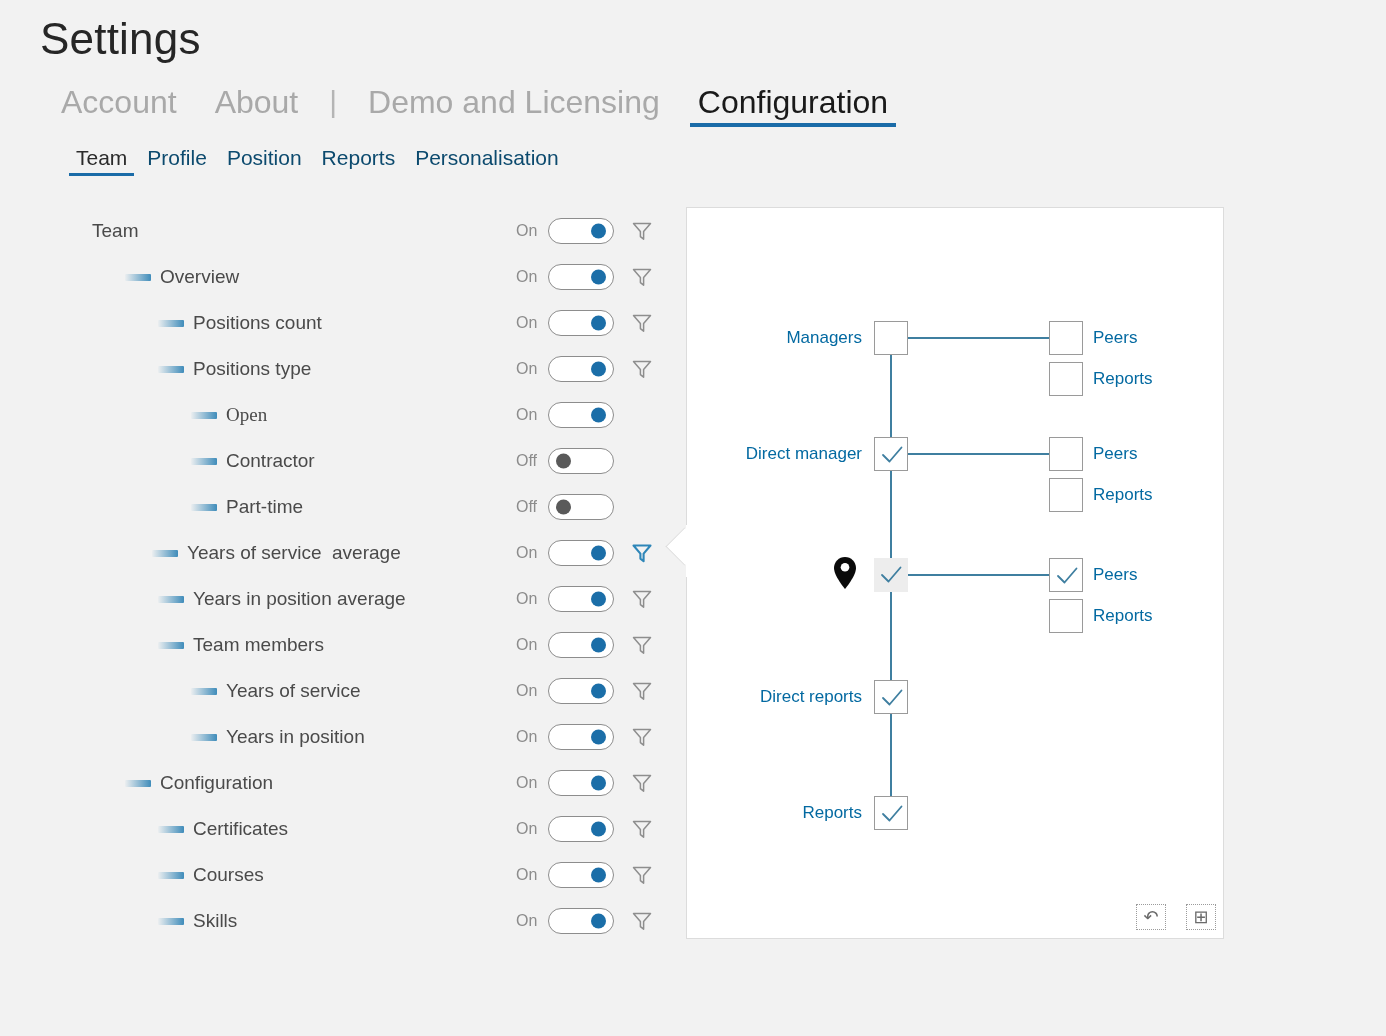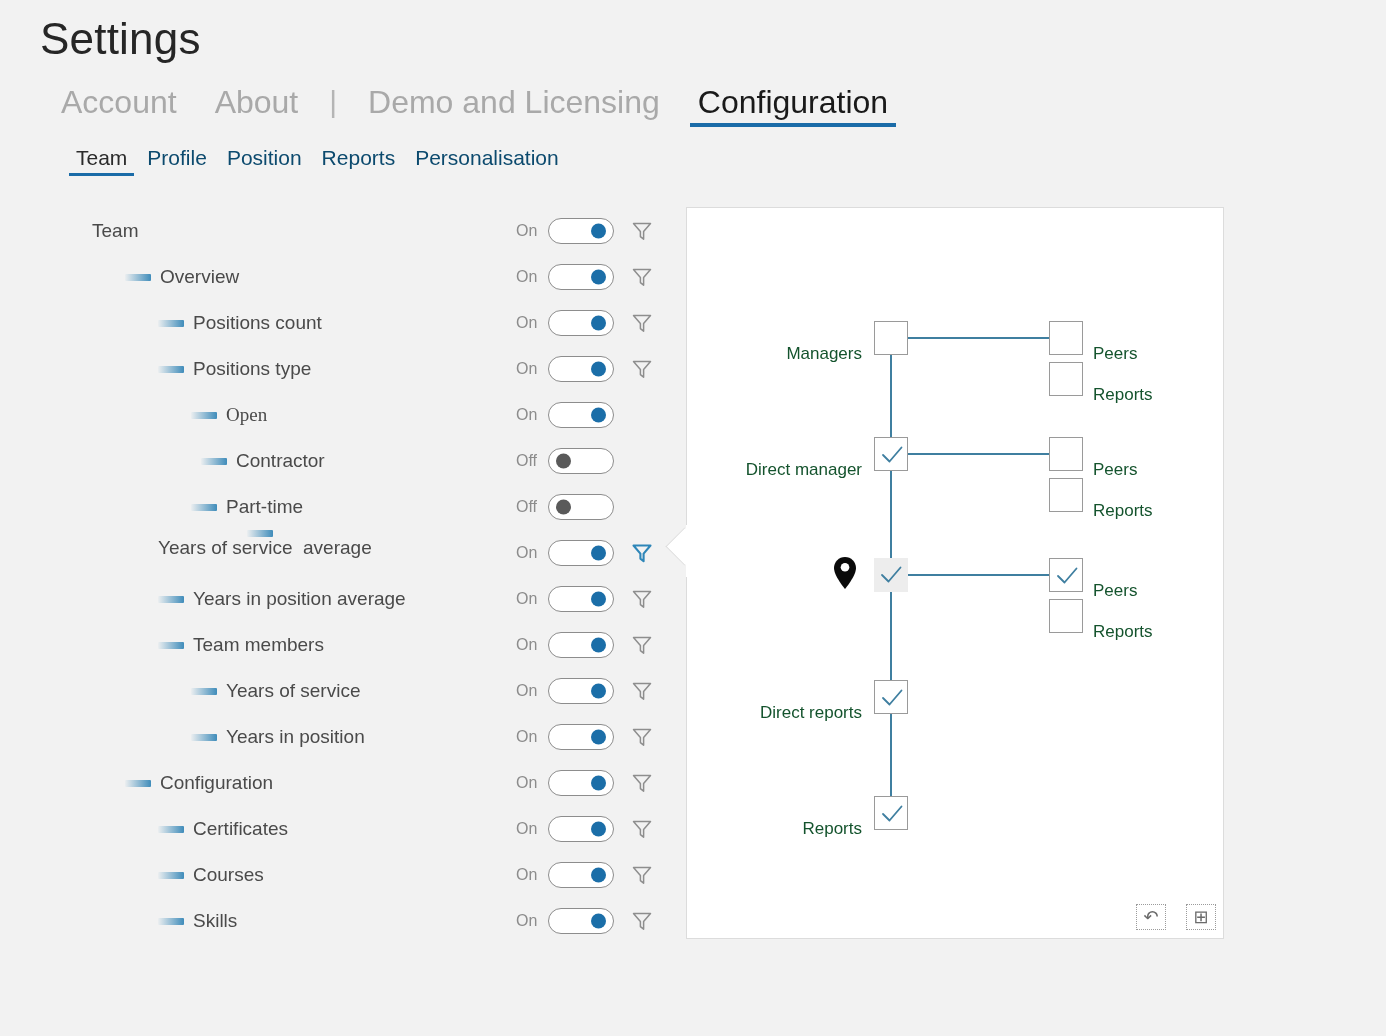--- a/index.html
+++ b/index.html
@@ -240,24 +240,23 @@
     position: absolute;
     left: 5px;
     top: 6px;
     width: 24px;
     height: 22px;
   }
   .org-label {
     position: absolute;
     font-size: 17px;
     font-weight: 300;
-    color: #14532d;
+    color: #0369a1;
     white-space: nowrap;
     line-height: 20px;
-    margin-top: 16px;
   }
   .org-label.right-align {
     text-align: right;
   }
 
   #pin-icon {
     position: absolute;
     left: 832px;
     top: 556px;
     width: 26px;
@@ -361,41 +360,41 @@
       <div class="tree-label-wrap" style="left: 191px; font-family: Liberation Serif, serif;">
         <span class="tree-dash"></span>
         <span class="tree-text">Open</span>
       </div>
       <div class="state-label">On</div>
       <div class="toggle on">
         <span class="knob"></span>
       </div>
     </div>
     <div class="tree-row">
-      <div class="tree-label-wrap" style="left: 201px;">
+      <div class="tree-label-wrap" style="left: 191px;">
         <span class="tree-dash"></span>
         <span class="tree-text">Contractor</span>
       </div>
       <div class="state-label">Off</div>
       <div class="toggle off">
         <span class="knob"></span>
       </div>
     </div>
     <div class="tree-row">
       <div class="tree-label-wrap" style="left: 191px;">
         <span class="tree-dash"></span>
         <span class="tree-text">Part-time</span>
       </div>
       <div class="state-label">Off</div>
       <div class="toggle off">
         <span class="knob"></span>
       </div>
     </div>
     <div class="tree-row">
-      <div class="tree-label-wrap" style="left: 158px; flex-direction: column;">
+      <div class="tree-label-wrap" style="left: 152px;">
         <span class="tree-dash"></span>
         <span class="tree-text">Years of service  average</span>
       </div>
       <div class="state-label">On</div>
       <div class="toggle on">
         <span class="knob"></span>
       </div>
       <div class="filter-icon">
         <svg viewBox="0 0 24 24" width="24" height="24">
           <path d="M3.5 4.5 H20.5 L13.6 12.6 V20.2 L10.4 17.6 V12.6 Z" fill="none" stroke="#2e86b8" stroke-width="2.1" stroke-linejoin="round"></path>

